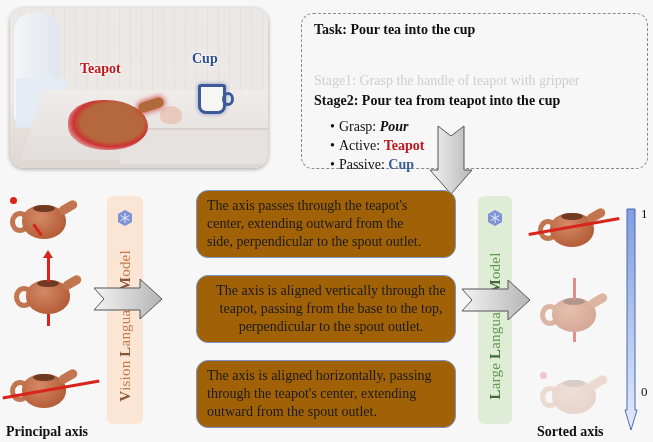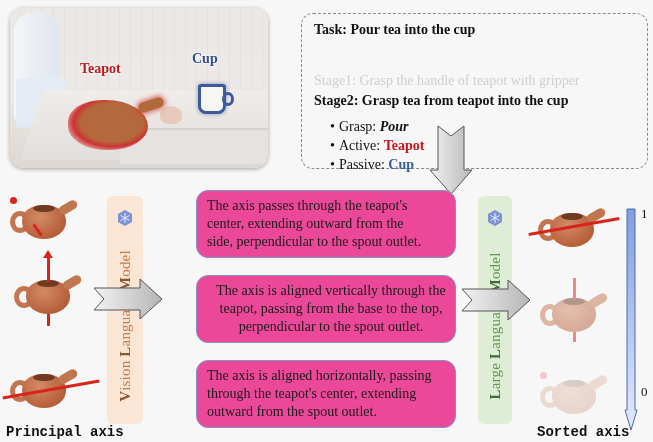--- a/index.html
+++ b/index.html
@@ -51,30 +51,30 @@
   
   .vlm-bar { left: 107px; top: 196px; width: 36px; height: 228px; background: #fbe6d6; border-radius: 6px; }
   .llm-bar { left: 478px; top: 196px; width: 34px; height: 228px; background: #e0edd6; border-radius: 6px; }
   .bar-label { position:absolute; left: 50%; top: 50%; white-space: nowrap; transform: translate(-50%, -50%) rotate(-90deg); font-size: 15px; letter-spacing: 0.2px; }
   .vlm-bar .bar-label { color: #c77a48; top: 57%; }
   .llm-bar .bar-label { color: #5e9a4e; top: 57%; }
   .bar-label .cap { font-weight: bold; color: inherit; filter: brightness(0.7); }
   .snow { position:absolute; left: 50%; top: 14px; transform: translateX(-50%); width: 16px; height: 16px; }
 
   
-  .desc { left: 196px; width: 260px; height: 68px; border: 1.5px solid #7f94c4; border-radius: 12px; background: #ec4899; padding: 6px 0 0 10px; font-size: 14px; line-height: 18px; color: #1a1a1a; }
+  .desc { left: 196px; width: 260px; height: 68px; border: 1.5px solid #7f94c4; border-radius: 12px; background: #a16207; padding: 6px 0 0 10px; font-size: 14px; line-height: 18px; color: #1a1a1a; }
 
   
   .harrow { position:absolute; }
 
   
   .scale { left: 624px; top: 208px; width: 14px; height: 224px; }
   .scale-label { font-size: 13px; }
 
-  .caption { font-weight: bold; font-size: 14px; font-family: Liberation Mono, monospace; }
+  .caption { font-weight: bold; font-size: 14px; }
 </style>
 </head>
 <body>
 
 <div class="abs scene">
   <div class="blinds"></div>
   <div class="robot"></div>
   <div class="robot2"></div>
   <div class="table"></div>
   <div class="table-shelf"></div>
@@ -83,21 +83,21 @@
   <div class="teapot-spout"></div>
   <div class="cup"></div>
   <div class="cup-handle"></div>
 </div>
 <div class="abs scene-label-teapot">Teapot</div>
 <div class="abs scene-label-cup">Cup</div>
 
 <div class="abs taskbox">
   <div class="task-title">Task: Pour tea into the cup</div>
   <div class="stage1">Stage1: Grasp the handle of teapot with gripper</div>
-  <div class="stage2">Stage2: Grasp tea from teapot into the cup</div>
+  <div class="stage2">Stage2: Pour tea from teapot into the cup</div>
   <ul>
     <li><span class="bullet">•</span><span>Grasp: </span><span class="bold">Pour</span></li>
     <li><span class="bullet">•</span><span>Active: </span><span class="red">Teapot</span></li>
     <li><span class="bullet">•</span><span>Passive: </span><span class="blue">Cup</span></li>
   </ul>
 </div>
 
 <svg class="abs down-arrow" viewBox="0 0 46 78">
   <defs>
       <linearGradient id="ga" x1="0" x2="1">

